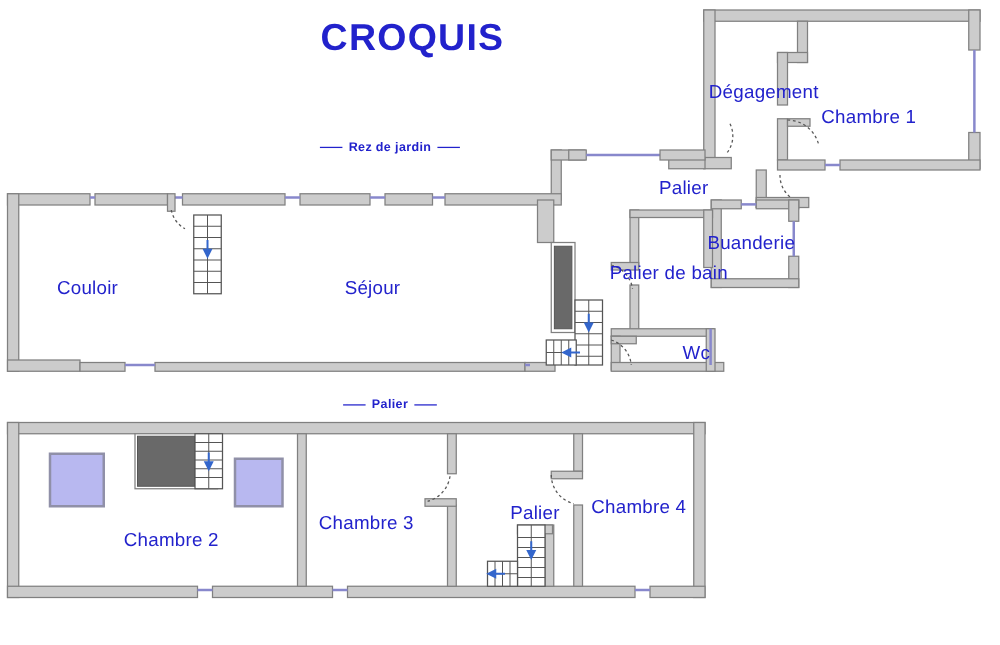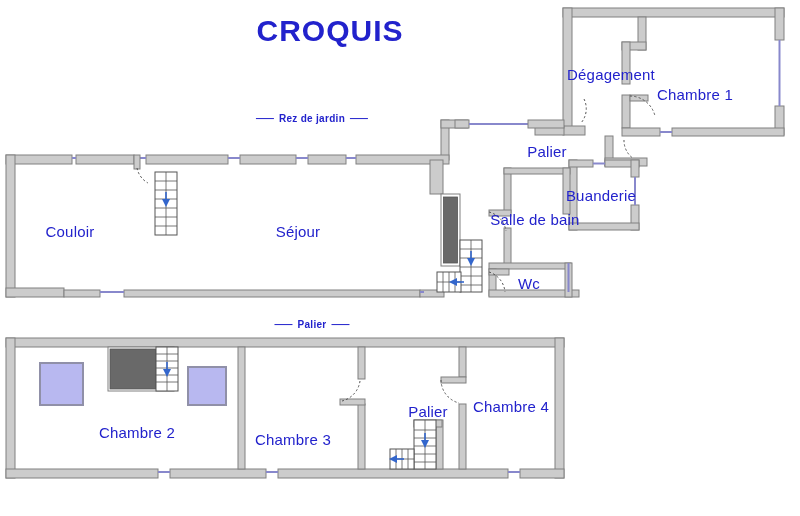--- a/index.html
+++ b/index.html
@@ -327,22 +327,22 @@
     <span class="dash"></span><span class="txt">Rez de jardin</span><span class="dash"></span>
   </div>
   <div class="section-label" id="sec-1" style="left: 312px; top: 324px;">
     <span class="dash"></span><span class="txt">Palier</span><span class="dash"></span>
   </div>
 
   <div class="room-label" id="room-0" style="left: 611px; top: 74px;">Dégagement</div>
   <div class="room-label" id="room-1" style="left: 695px; top: 94px;">Chambre 1</div>
   <div class="room-label" id="room-2" style="left: 547px; top: 151px;">Palier</div>
   <div class="room-label" id="room-3" style="left: 601px; top: 195px;">Buanderie</div>
-  <div class="room-label" id="room-4" style="left: 535px; top: 219px;">Salle de bain</div>
-  <div class="room-label" id="room-5" style="left: 529px; top: 283px;">Wc</div>
+  <div class="room-label" id="room-4" style="left: 535px; top: 219px;">Palier de bain</div>
+  <div class="room-label" id="room-5" style="left: 557px; top: 283px;">Wc</div>
   <div class="room-label" id="room-6" style="left: 70px; top: 231px;">Couloir</div>
   <div class="room-label" id="room-7" style="left: 298px; top: 231px;">Séjour</div>
   <div class="room-label" id="room-8" style="left: 137px; top: 432px;">Chambre 2</div>
-  <div class="room-label" id="room-9" style="left: 293px; top: 439px;">Chambre 3</div>
+  <div class="room-label" id="room-9" style="left: 293px; top: 419px;">Chambre 3</div>
   <div class="room-label" id="room-10" style="left: 415px; top: 411px; padding-left: 26px;">Palier</div>
   <div class="room-label" id="room-11" style="left: 511px; top: 406px; text-align: right;">Chambre 4</div>
 
 </div>
 
 </body></html>

